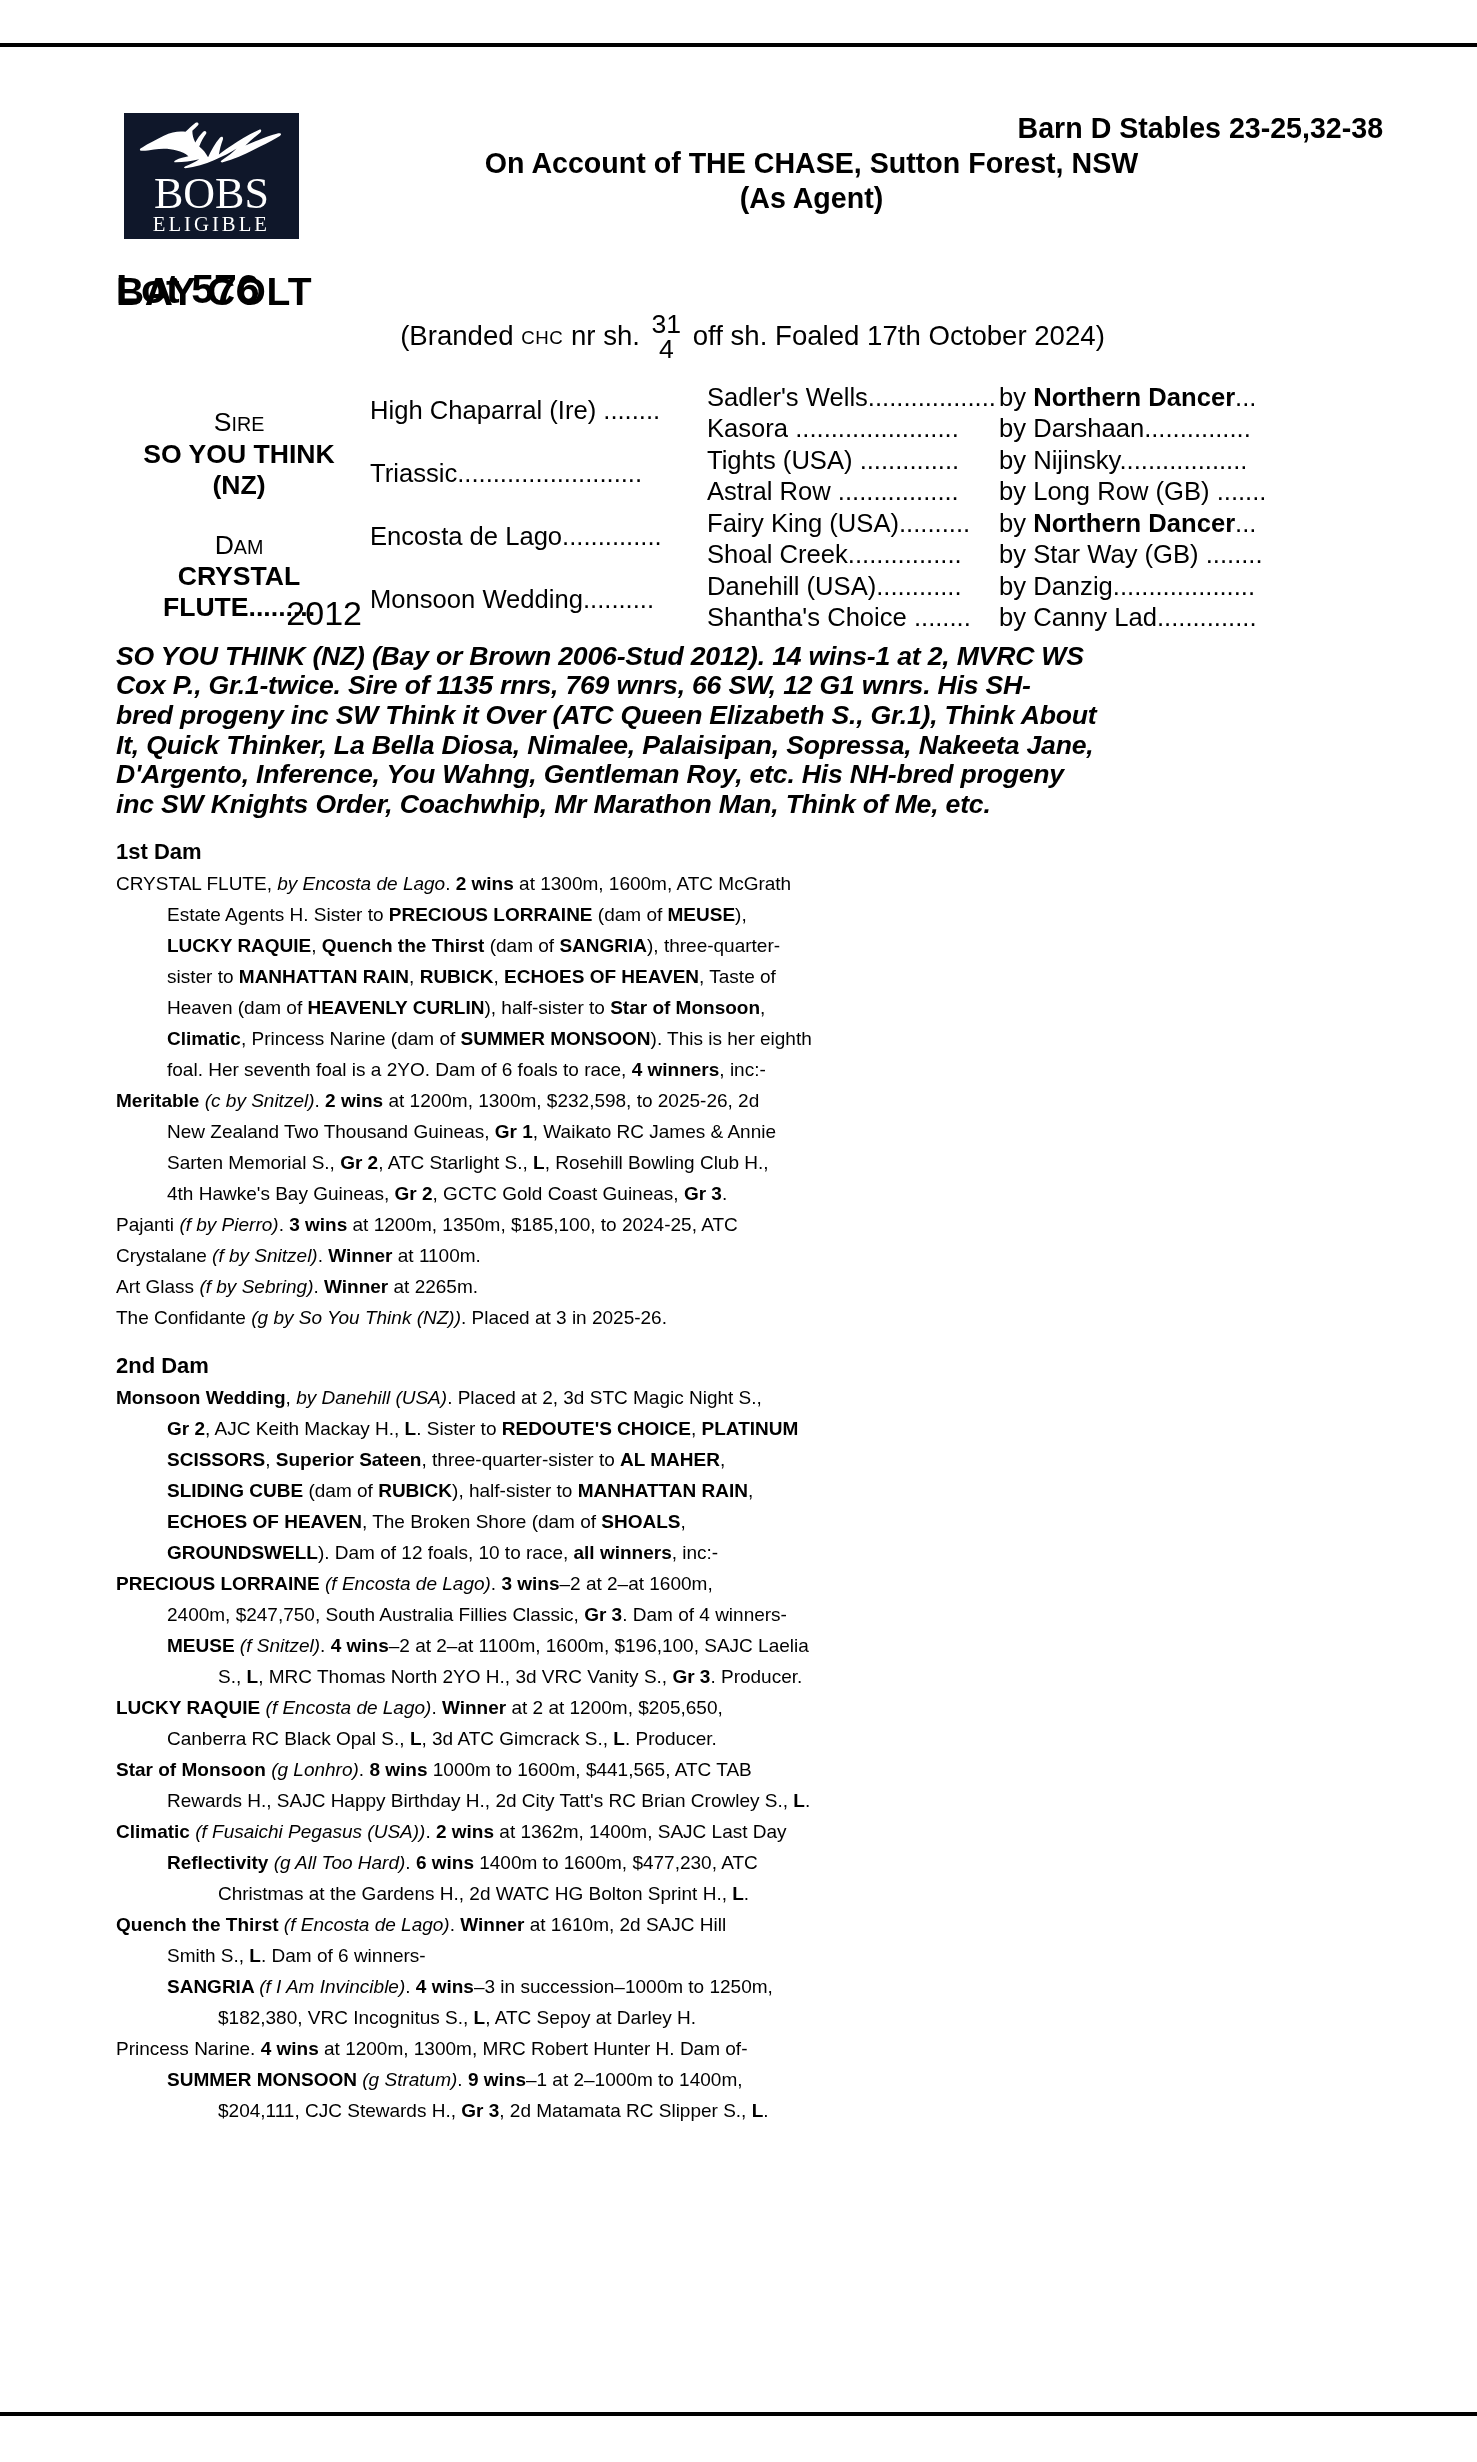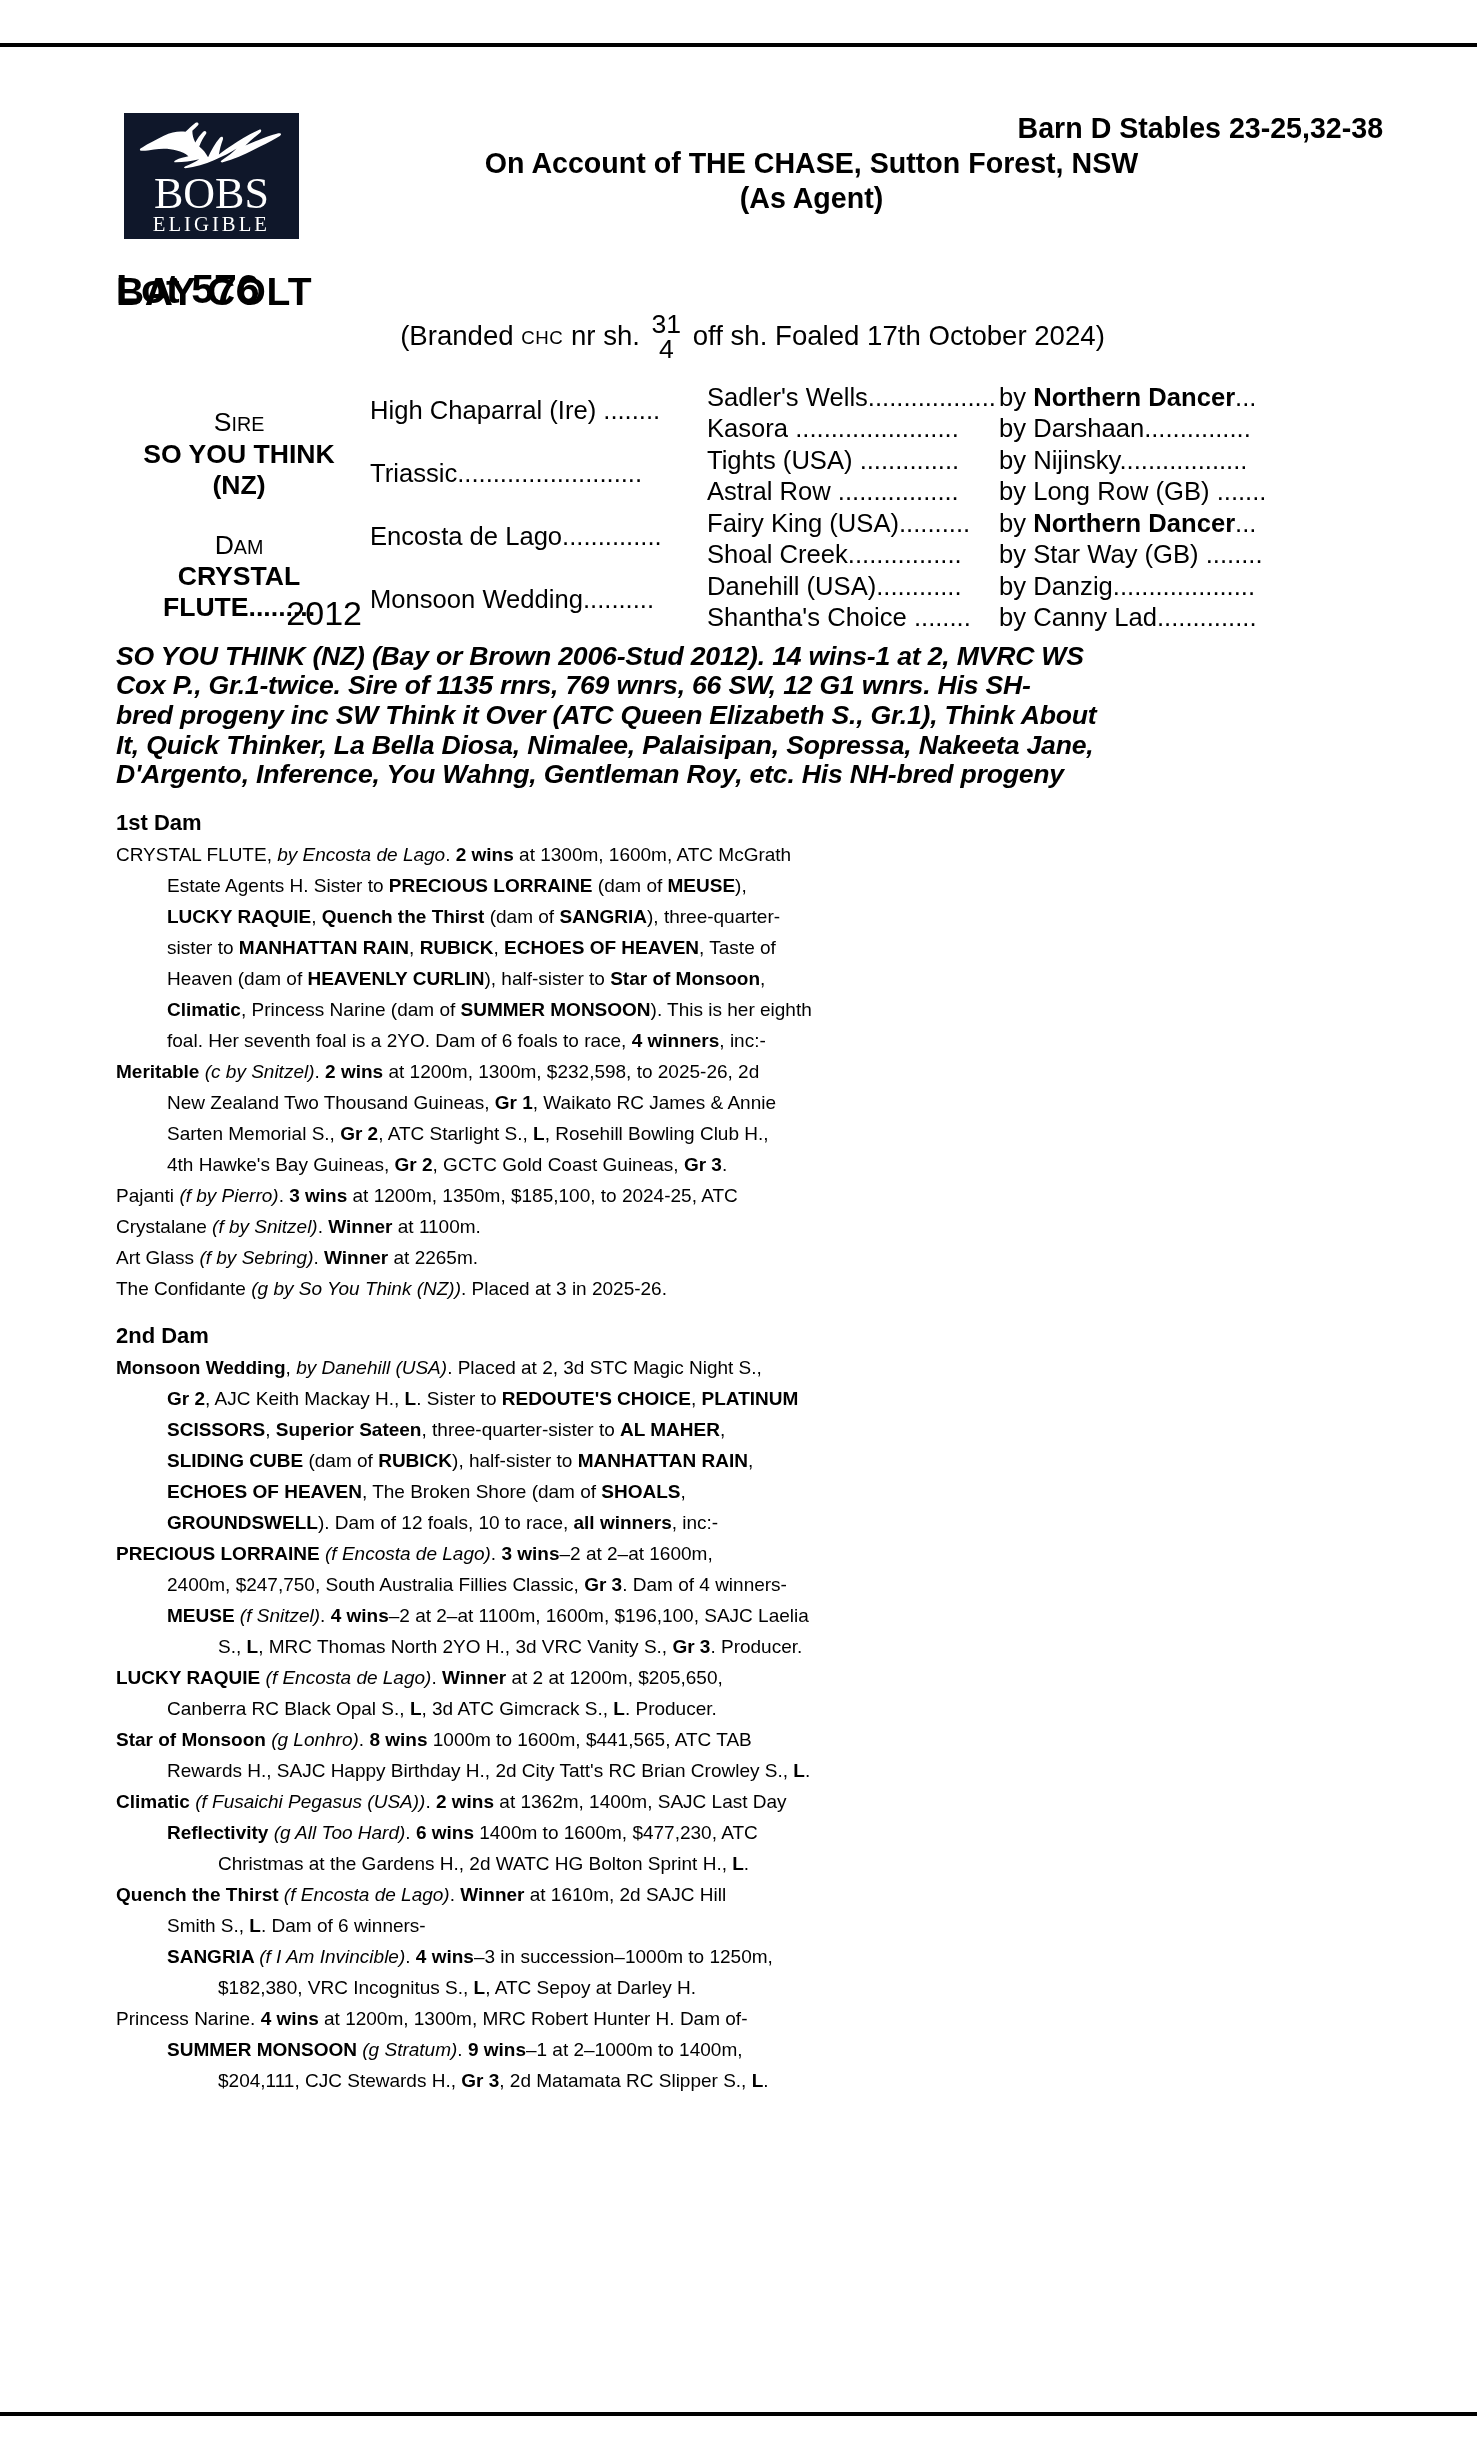--- a/index.html
+++ b/index.html
@@ -374,20 +374,21 @@
           </div>
         </div>
     </div>
 
     <div class="sire-blurb" id="sire-blurb">
         <span>SO YOU THINK (NZ) (Bay or Brown 2006-Stud 2012). 14 wins-1 at 2, MVRC WS</span>
         <span>Cox P., Gr.1-twice. Sire of 1135 rnrs, 769 wnrs, 66 SW, 12 G1 wnrs. His SH-</span>
         <span>bred progeny inc SW Think it Over (ATC Queen Elizabeth S., Gr.1), Think About</span>
         <span>It, Quick Thinker, La Bella Diosa, Nimalee, Palaisipan, Sopressa, Nakeeta Jane,</span>
         <span>D'Argento, Inference, You Wahng, Gentleman Roy, etc. His NH-bred progeny</span>
+        <span class="last-line">inc SW Knights Order, Coachwhip, Mr Marathon Man, Think of Me, etc.</span>
       </div>
 
     <div class="dam-head">1st Dam</div>
     <div id="first-dam-body">
         <div class="entry">
           <span class="ind0"><span>CRYSTAL FLUTE, </span><span class="i">by Encosta de Lago</span><span>. </span><span class="b">2 wins</span><span> at 1300m, 1600m, ATC McGrath</span></span>
           <span class="ind1"><span>Estate Agents H. Sister to </span><span class="b">PRECIOUS LORRAINE</span><span> (dam of </span><span class="b">MEUSE</span><span>),</span></span>
           <span class="ind1"><span class="b">LUCKY RAQUIE</span><span>, </span><span class="b">Quench the Thirst</span><span> (dam of </span><span class="b">SANGRIA</span><span>), three-quarter-</span></span>
           <span class="ind1"><span>sister to </span><span class="b">MANHATTAN RAIN</span><span>, </span><span class="b">RUBICK</span><span>, </span><span class="b">ECHOES OF HEAVEN</span><span>, Taste of</span></span>
           <span class="ind1"><span>Heaven (dam of </span><span class="b">HEAVENLY CURLIN</span><span>), half-sister to </span><span class="b">Star of Monsoon</span><span>,</span></span>

